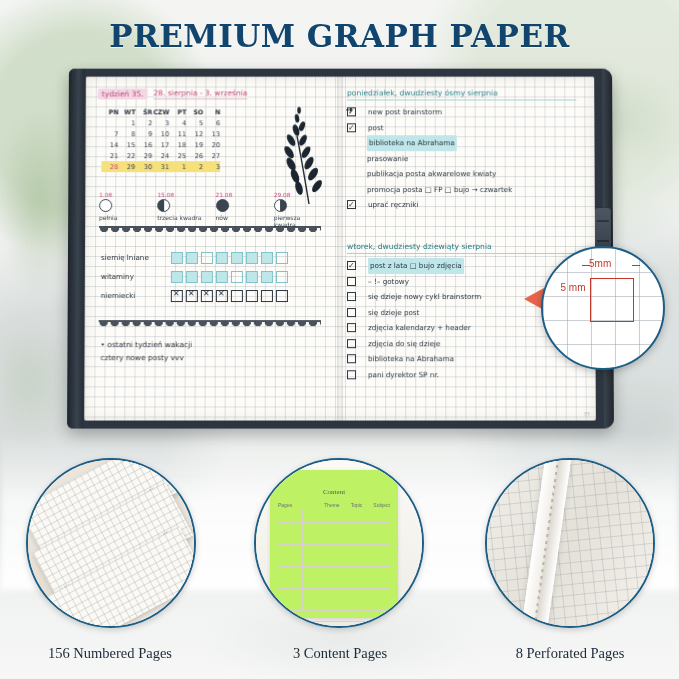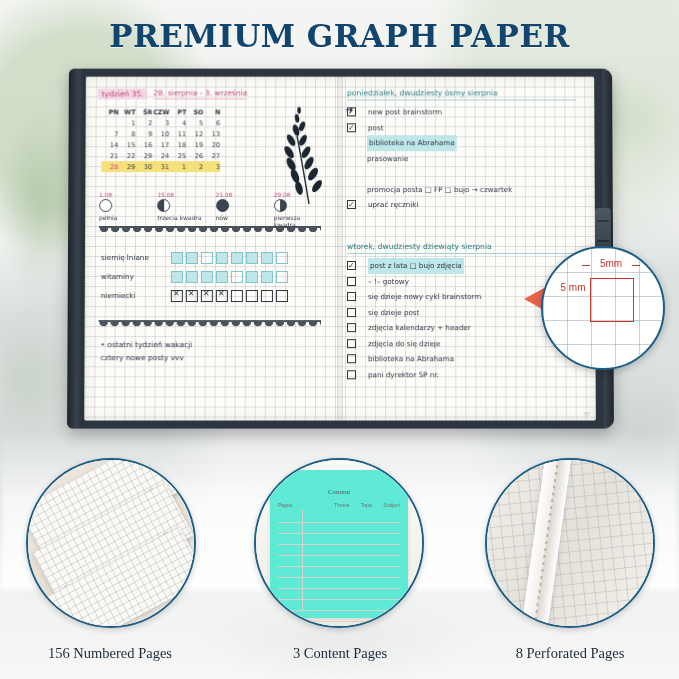--- a/index.html
+++ b/index.html
@@ -198,21 +198,21 @@
   .mag-grid{
     position:absolute;left:0;top:0;width:100%;height:100%;
     background-image:
       linear-gradient(to right, rgba(150,160,170,.5) 1px, transparent 1px),
       linear-gradient(to bottom, rgba(150,160,170,.5) 1px, transparent 1px);
     background-size:24px 24px;
   }
   .mag-square{
     position:absolute;left:47px;top:30px;width:42px;height:42px;border:1.6px solid #c0392b;
   }
-  .mag-dim-top{position:absolute;left:46px;top:10px;width:44px;text-align:center;color:#c0392b;font-size:10px;font-family:"Liberation Sans",sans-serif;}
+  .mag-dim-top{position:absolute;left:46px;top:10px;width:44px;color:#c0392b;font-size:10px;font-family:"Liberation Sans",sans-serif;}
   .mag-dim-top::before,.mag-dim-top::after{content:"";position:absolute;top:7px;width:8px;height:1px;background:#c0392b;}
   .mag-dim-top::before{left:-7px}
   .mag-dim-top::after{right:-7px}
   .mag-dim-left{position:absolute;left:17px;top:34px;width:26px;text-align:center;color:#c0392b;font-size:10px;line-height:11px;font-family:"Liberation Sans",sans-serif;}
   .mag-pointer{
     position:absolute;left:524px;top:288px;width:0;height:0;
     border-top:11px solid transparent;border-bottom:11px solid transparent;
     border-right:20px solid #e8654c;
   }
 
@@ -237,21 +237,21 @@
       linear-gradient(to bottom, rgba(160,165,172,.35) 1px, transparent 1px);
     background-size:7px 7px;
   }
   .f1-sheet.s1{left:-4px;top:10px;width:150px;height:60px;transform:rotate(-28deg);}
   .f1-sheet.s2{left:10px;top:54px;width:150px;height:60px;transform:rotate(-28deg);}
   .f1-sheet.s3{left:24px;top:98px;width:150px;height:60px;transform:rotate(-28deg);}
   .pg-num{position:absolute;font-size:6px;color:#8b9097;font-family:"Liberation Sans",sans-serif;}
 
   .f2-bg{position:absolute;inset:0;background:linear-gradient(180deg,#fbfaf7,#efece5);}
   .f2-page{
-    position:absolute;left:14px;top:10px;width:138px;height:148px;background:#5eead4;
+    position:absolute;left:14px;top:10px;width:128px;height:148px;background:#bef264;
     box-shadow:0 1px 4px rgba(0,0,0,.12);
   }
   .f2-title{position:absolute;left:0;right:0;top:18px;text-align:center;font-size:7px;color:#54595f;font-family:"Liberation Serif",serif;}
   .f2-cols{position:absolute;left:8px;right:8px;top:32px;display:flex;justify-content:space-between;font-size:5px;color:#6c7178;font-family:"Liberation Sans",sans-serif;}
   .f2-cols .right{display:flex;gap:11px}
   .f2-lines{position:absolute;left:8px;right:8px;top:42px;}
   .f2-lines i{display:block;height:10px;border-bottom:1px solid #d7d3cb;}
   .f2-vline{position:absolute;top:40px;bottom:8px;width:1px;background:#d7d3cb;}
 
   .f3-bg{position:absolute;inset:0;
@@ -482,20 +482,21 @@
         <div class="tl-row">
             <span class="cb arrow"></span>
             <span class="hl-teal">biblioteka na Abrahama</span>
           </div>
         <div class="tl-row">
             <span class="cb arrow"></span>
             <span>prasowanie</span>
           </div>
         <div class="tl-row">
             <span class="cb arrow"></span>
+            <span>publikacja posta akwarelowe kwiaty</span>
           </div>
         <div class="tl-row">
             <span class="cb arrow"></span>
             <span>promocja posta  □ FP  □ bujo → czwartek</span>
           </div>
         <div class="tl-row">
             <span class="cb chk"></span>
             <span>uprać ręczniki</span>
           </div>
       </div>

